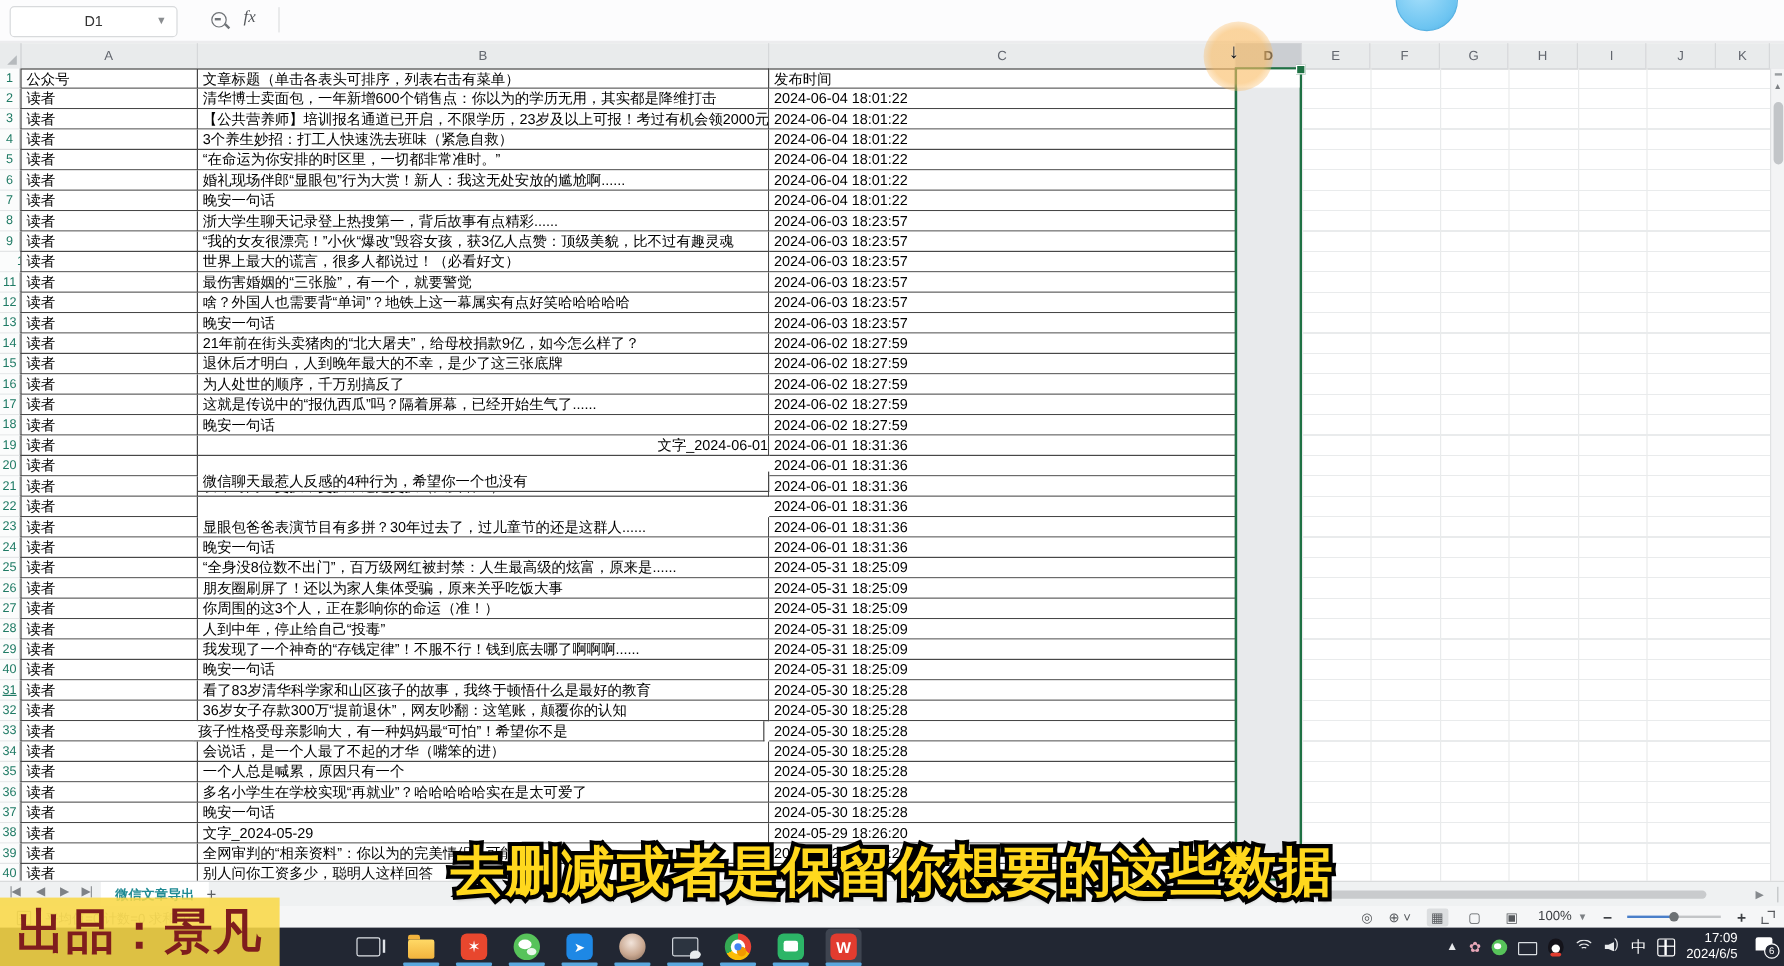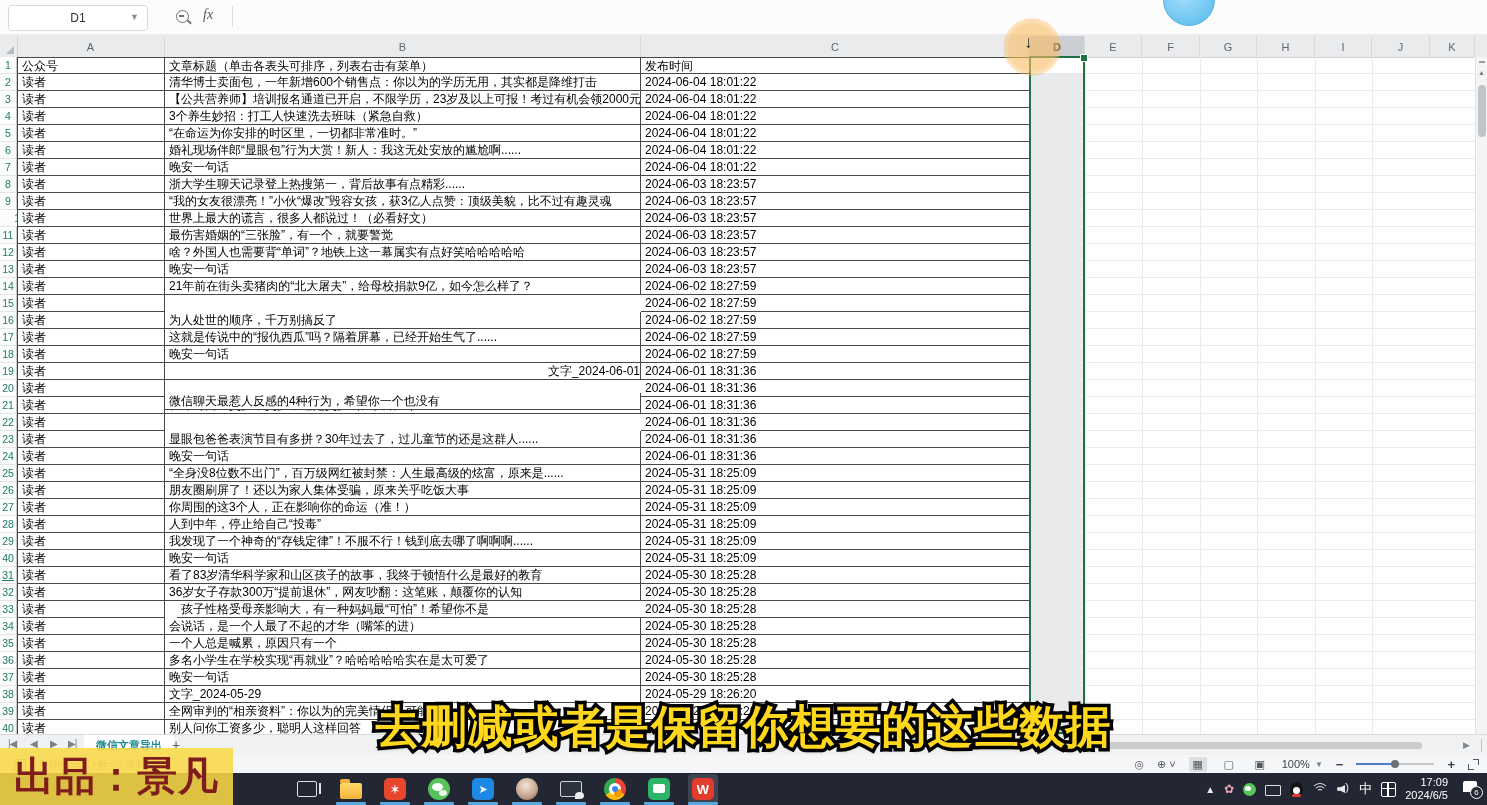--- a/index.html
+++ b/index.html
@@ -219,20 +219,21 @@
     <div class="rownum" style="left: 0px; top: 261px; width: 17px;">13</div>
     <div class="cell a" style="left: 17px; top: 261px; width: 148px;">读者</div>
     <div class="cell" style="left: 165px; top: 261px; width: 476px;">晚安一句话</div>
     <div class="cell" style="left: 641px; top: 261px; width: 389px;">2024-06-03 18:23:57</div>
     <div class="rownum" style="left: 0px; top: 278px; width: 17px;">14</div>
     <div class="cell a" style="left: 17px; top: 278px; width: 148px;">读者</div>
     <div class="cell" style="left: 165px; top: 278px; width: 476px;">21年前在街头卖猪肉的“北大屠夫”，给母校捐款9亿，如今怎么样了？</div>
     <div class="cell" style="left: 641px; top: 278px; width: 389px;">2024-06-02 18:27:59</div>
     <div class="rownum" style="left: 0px; top: 295px; width: 17px;">15</div>
     <div class="cell a" style="left: 17px; top: 295px; width: 148px;">读者</div>
+    <div class="cell" style="left: 165px; top: 295px; width: 476px;">退休后才明白，人到晚年最大的不幸，是少了这三张底牌</div>
     <div class="cell" style="left: 641px; top: 295px; width: 389px;">2024-06-02 18:27:59</div>
     <div class="rownum" style="left: 0px; top: 312px; width: 17px;">16</div>
     <div class="cell a" style="left: 17px; top: 312px; width: 148px;">读者</div>
     <div class="cell" style="left: 165px; top: 312px; width: 476px;">为人处世的顺序，千万别搞反了</div>
     <div class="cell" style="left: 641px; top: 312px; width: 389px;">2024-06-02 18:27:59</div>
     <div class="rownum" style="left: 0px; top: 329px; width: 17px;">17</div>
     <div class="cell a" style="left: 17px; top: 329px; width: 148px;">读者</div>
     <div class="cell" style="left: 165px; top: 329px; width: 476px;">这就是传说中的“报仇西瓜”吗？隔着屏幕，已经开始生气了......</div>
     <div class="cell" style="left: 641px; top: 329px; width: 389px;">2024-06-02 18:27:59</div>
     <div class="rownum" style="left: 0px; top: 346px; width: 17px;">18</div>
@@ -289,21 +290,21 @@
     <div class="rownum" style="left: 0px; top: 567px; width: 17px; text-decoration: underline;">31</div>
     <div class="cell a" style="left: 17px; top: 567px; width: 148px;">读者</div>
     <div class="cell" style="left: 165px; top: 567px; width: 476px;">看了83岁清华科学家和山区孩子的故事，我终于顿悟什么是最好的教育</div>
     <div class="cell" style="left: 641px; top: 567px; width: 389px;">2024-05-30 18:25:28</div>
     <div class="rownum" style="left: 0px; top: 584px; width: 17px;">32</div>
     <div class="cell a" style="left: 17px; top: 584px; width: 148px;">读者</div>
     <div class="cell" style="left: 165px; top: 584px; width: 476px;">36岁女子存款300万“提前退休”，网友吵翻：这笔账，颠覆你的认知</div>
     <div class="cell" style="left: 641px; top: 584px; width: 389px;">2024-05-30 18:25:28</div>
     <div class="rownum" style="left: 0px; top: 601px; width: 17px;">33</div>
     <div class="cell a" style="left: 17px; top: 601px; width: 148px;">读者</div>
-    <div class="cell" style="left: 177px; top: 601px; width: 476px;">孩子性格受母亲影响大，有一种妈妈最“可怕”！希望你不是</div>
+    <div class="cell" style="left: 161px; top: 601px; width: 476px;">孩子性格受母亲影响大，有一种妈妈最“可怕”！希望你不是</div>
     <div class="cell" style="left: 641px; top: 601px; width: 389px;">2024-05-30 18:25:28</div>
     <div class="rownum" style="left: 0px; top: 618px; width: 17px;">34</div>
     <div class="cell a" style="left: 17px; top: 618px; width: 148px;">读者</div>
     <div class="cell" style="left: 165px; top: 618px; width: 476px;">会说话，是一个人最了不起的才华（嘴笨的进）</div>
     <div class="cell" style="left: 641px; top: 618px; width: 389px;">2024-05-30 18:25:28</div>
     <div class="rownum" style="left: 0px; top: 635px; width: 17px;">35</div>
     <div class="cell a" style="left: 17px; top: 635px; width: 148px;">读者</div>
     <div class="cell" style="left: 165px; top: 635px; width: 476px;">一个人总是喊累，原因只有一个</div>
     <div class="cell" style="left: 641px; top: 635px; width: 389px;">2024-05-30 18:25:28</div>
     <div class="rownum" style="left: 0px; top: 652px; width: 17px;">36</div>

